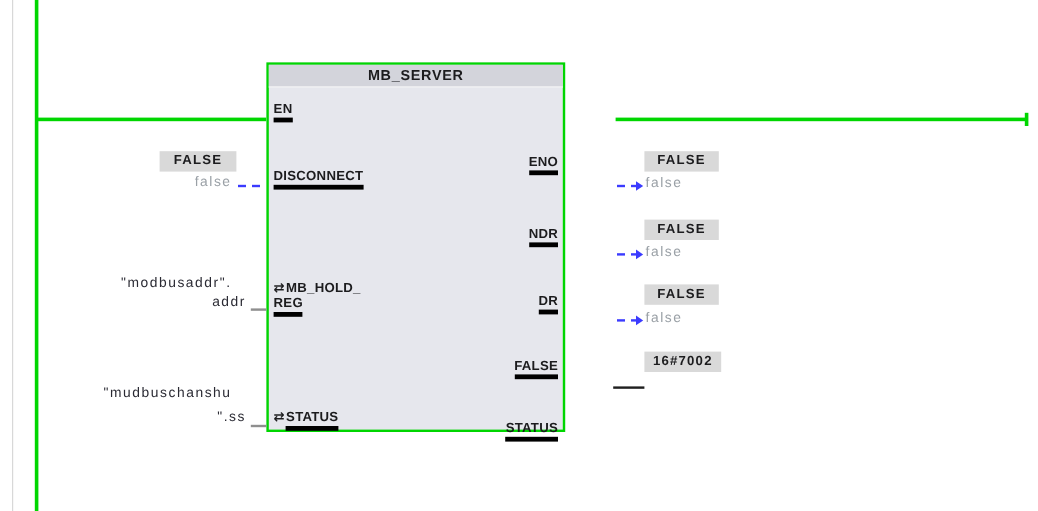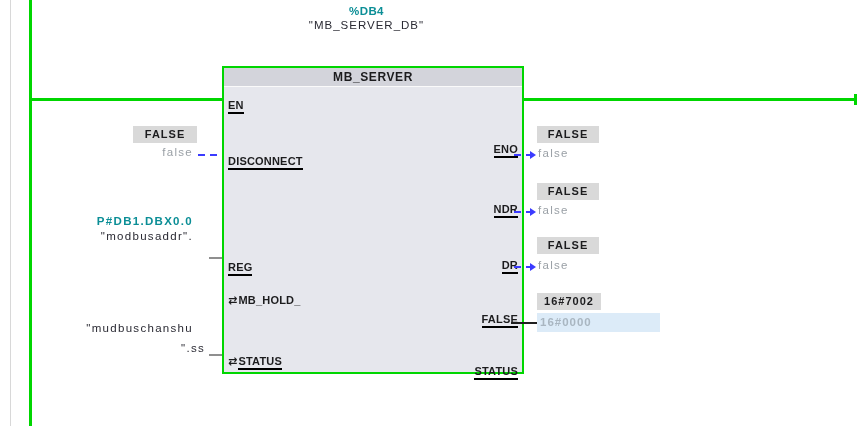--- a/index.html
+++ b/index.html
@@ -34,21 +34,21 @@
     position:absolute; left:0; top:0; right:0; height:19px;
     background:var(--block-header,#d3d4db);
     border-bottom:1px solid #fafafa;
     text-align:center; font-weight:bold; font-size:12px; line-height:19px;
     letter-spacing:0.6px; color:#1c1c1e;
   }
   .pin {
     position:absolute; font-size:11px; font-weight:bold; color:#1c1c1e;
     letter-spacing:0.2px; white-space:nowrap;
   }
-  .pin .u { display:inline-block; border-bottom:2px solid #000000; padding-bottom:1px; }
+  .pin .u { display:inline-block; border-bottom:4px solid #000000; padding-bottom:1px; }
   .pin-left { left:4px; text-align:left; }
   .pin-right { right:4px; text-align:right;margin-top:44px; }
   .inout-ic { font-weight:bold; font-size:11px; margin-right:1px; }
   .monitor-box {
     height:17px; background:var(--monitor-bg,#d9d9d9); color:#1c1c1e;
     font-weight:bold; font-size:11px; line-height:17px; text-align:center;
     letter-spacing:1px;
   }
   .online-val {
     color:#9aa0a6; font-size:11.5px; letter-spacing:1.3px; white-space:nowrap;
@@ -76,47 +76,43 @@
 
 <div id="stage">
 
   <div class="abs vline-gray" style="left:10px; top:0; height:426px;"></div>
   <div class="abs rail" style="left:29px; top:0; height:426px;"></div>
 
   <div class="abs wire-green" style="left:31px; top:98px; width:191px;"></div>
   <div class="abs wire-green" style="left:513px; top:98px; width:342px;"></div>
   <div class="abs wire-endcap" style="left:854px; top:94px;"></div>
 
-  <div class="abs callout" style="left:222px; top:5px; width:289px;">
-    <div class="db-addr">%DB4</div>
-    <div class="db-name">"MB_SERVER_DB"</div>
-  </div>
 
-  <div class="abs block" style="left:222px; top:66px; width:302px; height:308px;">
+  <div class="abs block" style="left:222px; top:52px; width:249px; height:308px;">
     <div class="block-header">MB_SERVER</div>
 
     <div class="pin pin-left" style="top:31px;">
       <span class="u">EN</span>
     </div>
     <div class="pin pin-right" style="top:31px;">
       <span class="u">ENO</span>
     </div>
 
     <div class="pin pin-left" style="top:87px;">
       <span class="u">DISCONNECT</span>
     </div>
     <div class="pin pin-right" style="top:91px;">
       <span class="u">NDR</span>
     </div>
 
     <div class="pin pin-right" style="top:147px;">
       <span class="u">DR</span>
     </div>
 
-    <div class="pin pin-left" style="top:179px;margin-top:47px;">
+    <div class="pin pin-left" style="top:179px;">
       <span class="inout-ic">⇄</span><span>MB_HOLD_</span>
     </div>
     <div class="pin pin-left" style="top:193px;">
       <span class="u">REG</span>
     </div>
 
     <div class="pin pin-right" style="top:201px;">
       <span class="u">FALSE</span>
     </div>
 
@@ -126,22 +122,22 @@
 
     <div class="pin pin-left" style="top:287px;">
       <span class="inout-ic">⇄</span><span class="u">STATUS</span>
     </div>
   </div>
 
   <div class="abs monitor-box" style="left:133px; top:126px; width:64px;">FALSE</div>
   <div class="abs online-val" style="left:40px; top:146px; width:153px; text-align:right;">false</div>
   <div class="abs dash-blue" style="left:198px; top:154px; width:23px;"></div>
 
-  <div class="abs tag tag-teal" style="left:40px; top:215px; width:153px;">P#DB1.DBX0.0</div>
   <div class="abs tag" style="left:40px; top:230px; width:153px;">"modbusaddr".</div>
+  <div class="abs tag" style="left:40px; top:246px; width:165px;">addr</div>
   <div class="abs wire-gray" style="left:209px; top:257px; width:13px;"></div>
 
   <div class="abs tag" style="left:40px; top:322px; width:153px;">"mudbuschanshu</div>
   <div class="abs tag" style="left:40px; top:342px; width:165px;">".ss</div>
   <div class="abs wire-gray" style="left:209px; top:354px; width:13px;"></div>
 
   <div class="abs monitor-box" style="left:537px; top:126px; width:62px;">FALSE</div>
   <div class="abs dash-blue" style="left:514px; top:154px; width:17px;"></div>
   <div class="abs arrow-blue" style="left:530px; top:151px;"></div>
   <div class="abs online-val" style="left:538px; top:147px;">false</div>
@@ -151,15 +147,14 @@
   <div class="abs arrow-blue" style="left:530px; top:208px;"></div>
   <div class="abs online-val" style="left:538px; top:204px;">false</div>
 
   <div class="abs monitor-box" style="left:537px; top:237px; width:62px;">FALSE</div>
   <div class="abs dash-blue" style="left:514px; top:266px; width:17px;"></div>
   <div class="abs arrow-blue" style="left:530px; top:263px;"></div>
   <div class="abs online-val" style="left:538px; top:259px;">false</div>
 
   <div class="abs monitor-box" style="left:537px; top:293px; width:64px;">16#7002</div>
   <div class="abs wire-black" style="left:511px; top:322px; width:26px;"></div>
-  <div class="abs modify-box" style="left:537px; top:313px; width:123px;">16#0000</div>
 
 </div>
 
 </body></html>

